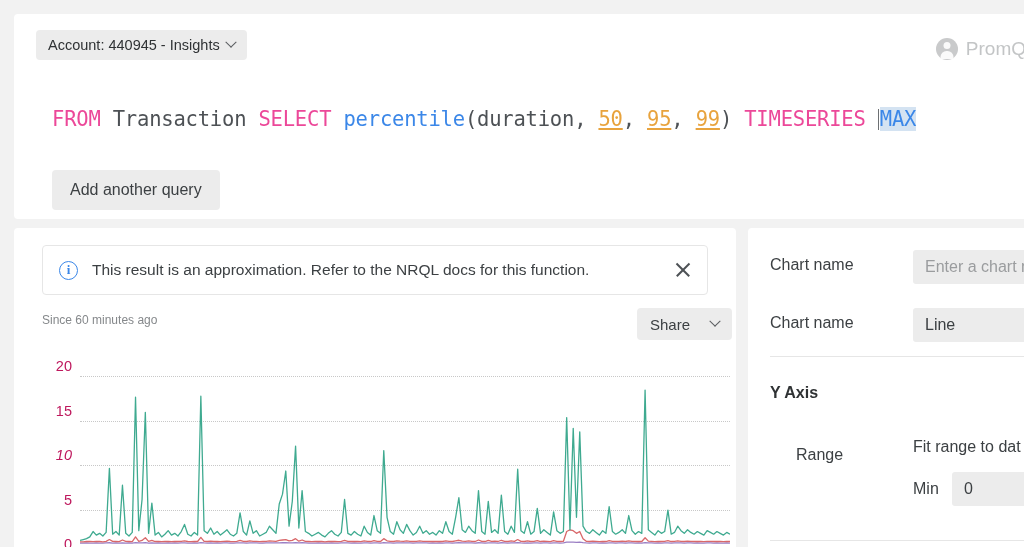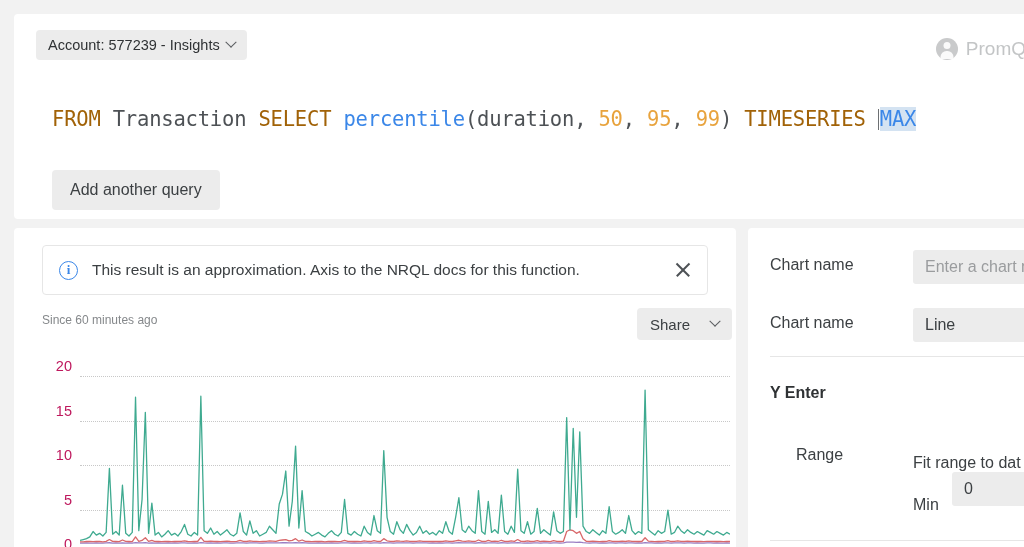--- a/index.html
+++ b/index.html
@@ -59,23 +59,23 @@
 
   
   .nrql {
     position: absolute; left: 38px; top: 93px;
     font-family: "DejaVu Sans Mono", "Liberation Mono", monospace;
     font-size: 20.5px;
     letter-spacing: -0.2px;
     white-space: nowrap;
     color: #4d5155;
   }
-  .tok-kw      { color: #a16207; text-align: center; }
+  .tok-kw      { color: #ec4899; text-align: center; }
   .tok-fn      { color: #3b87e8; }
-  .tok-num     { color: #e8a33d; }
+  .tok-num     { color: #e8a33d; text-decoration: underline; }
   .tok-plain   { color: #4d5155; }
   .tok-sel     { color: #3b87e8; background: #d4e3f2; }
   .caret {
     display: inline-block; width: 1px; height: 21px;
     background: #6d7073; vertical-align: -4px;
     margin-right: 1px;
   }
 
   
   .btn-row {
@@ -190,32 +190,32 @@
   .divider {
     position: absolute; left: 22px; width: 268px;
     height: 0; border-top: 1px solid #e6e6e6;
   }
   .section-title {
     position: absolute; left: 22px;
     font-size: 16px; font-weight: bold; color: #2f3234;
   }
   .plain-text {
     position: absolute;
-    font-size: 16px; color: #3c4043; white-space: nowrap; margin-top: 16px;
+    font-size: 16px; color: #3c4043; white-space: nowrap;
   }
 </style>
 </head>
 <body>
 
 <div class="page">
 
   <div class="query-card">
 
     <div class="account-chip">
-      <span>Account: 577239 - Insights</span>
+      <span>Account: 440945 - Insights</span>
       <span class="chevron"></span>
     </div>
 
     <div class="user-area">
       <span class="avatar"></span>
       <span class="user-name">PromQ</span>
     </div>
 
     <div class="nrql" id="nrql-line"><span class="tok-kw">FROM</span><span class="tok-plain"> Transaction </span><span class="tok-kw">SELECT</span><span class="tok-plain"> </span><span class="tok-fn">percentile</span><span class="tok-plain">(duration, </span><span class="tok-num">50</span><span class="tok-plain">, </span><span class="tok-num">95</span><span class="tok-plain">, </span><span class="tok-num">99</span><span class="tok-plain">) </span><span class="tok-kw">TIMESERIES</span><span class="tok-plain"> </span><span class="caret"></span><span class="tok-sel">MAX</span></div>
 
@@ -223,36 +223,36 @@
       <div class="btn">
         <span>Add another query</span>
       </div>
     </div>
   </div>
 
   <div class="chart-card">
 
     <div class="notice">
       <span class="info-icon">i</span>
-      <span class="notice-text">This result is an approximation. Axis to the NRQL docs for this function.</span>
+      <span class="notice-text">This result is an approximation. Refer to the NRQL docs for this function.</span>
       <span class="close-x"></span>
     </div>
 
     <div class="since">Since 60 minutes ago</div>
 
     <div class="share-btn">
       <span>Share</span>
       <span class="chevron"></span>
     </div>
 
     <div class="plot" id="plot">
         <div class="ytick" style="top: 196px;">0</div>
         <div class="ytick" style="top: 151.5px;">5</div>
         <div class="gridline" style="top: 161.5px;"></div>
-        <div class="ytick" style="top: 107px;">10</div>
+        <div class="ytick" style="top: 107px; font-style: italic;">10</div>
         <div class="gridline" style="top: 117px;"></div>
         <div class="ytick" style="top: 62.5px;">15</div>
         <div class="gridline" style="top: 72.5px;"></div>
         <div class="ytick" style="top: 18px;">20</div>
         <div class="gridline" style="top: 28px;"></div>
         <svg class="series" width="650" height="210">
           <polyline points="0.00,195.11 3.27,195.11 6.53,194.93 9.80,195.11 13.07,195.11 16.33,194.93 19.60,195.11 22.86,195.11 26.13,194.93 29.40,194.75 32.66,195.11 35.93,194.93 39.20,195.11 42.46,194.84 45.73,195.11 48.99,194.93 52.26,195.11 55.53,194.58 58.79,194.93 62.06,194.84 65.33,194.66 68.59,195.11 71.86,194.84 75.13,195.11 78.39,194.93 81.66,195.11 84.92,195.11 88.19,194.93 91.46,195.11 94.72,194.93 97.99,195.11 101.26,194.93 104.52,194.84 107.79,195.11 111.06,195.11 114.32,194.93 117.59,195.11 120.85,194.66 124.12,194.93 127.39,195.11 130.65,194.93 133.92,195.11 137.19,194.93 140.45,195.11 143.72,194.93 146.98,194.93 150.25,195.11 153.52,195.11 156.78,194.93 160.05,194.84 163.32,194.93 166.58,195.11 169.85,194.84 173.12,194.93 176.38,194.93 179.65,195.11 182.91,195.11 186.18,194.93 189.45,194.84 192.71,194.93 195.98,194.93 199.25,194.84 202.51,194.75 205.78,194.66 209.05,194.84 212.31,194.84 215.58,194.58 218.84,194.93 222.11,194.75 225.38,194.93 228.64,195.11 231.91,195.11 235.18,195.11 238.44,194.93 241.71,195.11 244.97,195.11 248.24,195.11 251.51,194.93 254.77,195.11 258.04,195.11 261.31,194.93 264.57,194.84 267.84,194.93 271.11,195.11 274.37,194.93 277.64,195.11 280.90,195.11 284.17,194.84 287.44,194.93 290.70,195.11 293.97,194.84 297.24,194.93 300.50,195.11 303.77,194.66 307.04,194.84 310.30,194.93 313.57,195.11 316.83,194.84 320.10,194.93 323.37,194.93 326.63,194.84 329.90,194.93 333.17,195.11 336.43,194.93 339.70,194.84 342.96,194.93 346.23,194.93 349.50,195.11 352.76,194.93 356.03,195.11 359.30,194.93 362.56,195.11 365.83,194.84 369.10,194.93 372.36,195.11 375.63,194.84 378.89,194.75 382.16,194.93 385.43,194.93 388.69,194.84 391.96,194.93 395.23,195.11 398.49,194.75 401.76,194.93 405.03,195.11 408.29,194.84 411.56,194.93 414.82,194.93 418.09,195.11 421.36,194.75 424.62,194.93 427.89,195.11 431.16,194.84 434.42,194.93 437.69,194.66 440.95,194.93 444.22,195.11 447.49,194.84 450.75,195.11 454.02,194.93 457.29,194.84 460.55,195.11 463.82,194.93 467.09,194.93 470.35,195.11 473.62,194.84 476.88,194.93 480.15,195.11 483.42,194.93 486.68,194.22 489.95,194.04 493.22,194.22 496.48,194.40 499.75,194.22 503.02,194.66 506.28,194.93 509.55,195.11 512.81,194.93 516.08,194.93 519.35,195.11 522.61,194.93 525.88,195.11 529.15,194.84 532.41,194.93 535.68,195.11 538.94,194.93 542.21,194.93 545.48,195.11 548.74,194.84 552.01,194.93 555.28,195.11 558.54,194.93 561.81,195.11 565.08,194.66 568.34,194.93 571.61,194.93 574.87,195.11 578.14,194.93 581.41,195.11 584.67,194.93 587.94,194.84 591.21,195.11 594.47,194.93 597.74,194.84 601.01,194.93 604.27,195.11 607.54,194.93 610.80,194.93 614.07,195.11 617.34,194.93 620.60,195.11 623.87,195.11 627.14,194.93 630.40,194.93 633.67,195.11 636.93,194.93 640.20,195.11 643.47,195.11 646.73,194.93 650.00,195.11" fill="none" stroke="#9b7fc4" stroke-width="1.3" stroke-linejoin="round"></polyline>
           <polyline points="0.00,193.78 3.27,193.78 6.53,193.51 9.80,193.33 13.07,193.69 16.33,193.33 19.60,193.51 22.86,193.78 26.13,193.33 29.40,191.55 32.66,193.33 35.93,193.51 39.20,193.69 42.46,192.00 45.73,193.33 48.99,193.51 52.26,193.69 55.53,188.88 58.79,193.33 62.06,192.44 65.33,189.77 68.59,193.33 71.86,192.44 75.13,193.51 78.39,193.33 81.66,193.69 84.92,193.51 88.19,193.33 91.46,193.69 94.72,193.33 97.99,193.51 101.26,193.33 104.52,192.88 107.79,193.51 111.06,193.69 114.32,193.33 117.59,193.51 120.85,189.32 124.12,193.33 127.39,193.51 130.65,193.15 133.92,193.51 137.19,193.33 140.45,193.69 143.72,193.33 146.98,193.15 150.25,193.51 153.52,193.69 156.78,193.33 160.05,192.44 163.32,193.33 166.58,193.51 169.85,192.88 173.12,193.33 176.38,193.33 179.65,193.69 182.91,193.51 186.18,193.33 189.45,192.97 192.71,193.15 195.98,193.33 199.25,192.44 202.51,192.00 205.78,191.55 209.05,192.97 212.31,192.44 215.58,190.66 218.84,193.15 222.11,192.00 225.38,193.33 228.64,193.51 231.91,193.69 235.18,193.51 238.44,193.33 241.71,193.51 244.97,193.78 248.24,193.51 251.51,193.33 254.77,193.51 258.04,193.69 261.31,193.33 264.57,192.44 267.84,193.33 271.11,193.51 274.37,193.33 277.64,193.51 280.90,193.69 284.17,192.97 287.44,193.33 290.70,193.51 293.97,192.62 297.24,193.33 300.50,193.51 303.77,190.66 307.04,192.80 310.30,193.33 313.57,193.51 316.83,192.88 320.10,193.15 323.37,193.33 326.63,192.97 329.90,193.33 333.17,193.51 336.43,193.33 339.70,192.97 342.96,193.33 346.23,193.33 349.50,193.51 352.76,193.33 356.03,193.51 359.30,193.33 362.56,193.51 365.83,192.88 369.10,193.33 372.36,193.51 375.63,192.80 378.89,192.26 382.16,193.15 385.43,193.33 388.69,192.97 391.96,193.33 395.23,193.51 398.49,192.00 401.76,193.33 405.03,193.51 408.29,192.44 411.56,193.33 414.82,193.15 418.09,193.51 421.36,192.26 424.62,193.33 427.89,193.51 431.16,192.97 434.42,193.33 437.69,191.55 440.95,193.33 444.22,193.51 447.49,192.88 450.75,193.51 454.02,193.33 457.29,192.62 460.55,193.51 463.82,193.15 467.09,193.33 470.35,193.69 473.62,192.62 476.88,193.33 480.15,193.51 483.42,193.33 486.68,183.54 489.95,181.76 493.22,182.65 496.48,185.32 499.75,183.54 503.02,190.66 506.28,193.33 509.55,193.51 512.81,193.15 516.08,193.33 519.35,193.69 522.61,193.33 525.88,193.51 529.15,192.62 532.41,193.33 535.68,193.51 538.94,193.33 542.21,193.15 545.48,193.51 548.74,192.80 552.01,193.33 555.28,193.51 558.54,193.33 561.81,193.51 565.08,189.77 568.34,193.15 571.61,193.33 574.87,193.69 578.14,193.33 581.41,193.51 584.67,193.33 587.94,192.62 591.21,193.51 594.47,193.33 597.74,192.97 601.01,193.33 604.27,193.51 607.54,193.15 610.80,193.33 614.07,193.51 617.34,193.33 620.60,193.51 623.87,193.69 627.14,193.33 630.40,193.33 633.67,193.51 636.93,193.33 640.20,193.51 643.47,193.69 646.73,193.33 650.00,193.51" fill="none" stroke="#d9686a" stroke-width="1.3" stroke-linejoin="round"></polyline>
           <polyline points="0.00,192.44 3.27,191.55 6.53,190.66 9.80,188.88 13.07,183.54 16.33,187.10 19.60,185.32 22.86,187.99 26.13,184.43 29.40,120.35 32.66,186.21 35.93,183.54 39.20,187.10 42.46,137.26 45.73,185.32 48.99,187.99 52.26,184.43 55.53,49.15 58.79,182.65 62.06,151.50 65.33,64.28 68.59,185.32 71.86,155.06 75.13,187.10 78.39,184.43 81.66,188.88 84.92,186.21 88.19,182.65 91.46,187.10 94.72,185.32 97.99,187.99 101.26,183.54 104.52,176.42 107.79,186.21 111.06,187.99 114.32,184.43 117.59,187.10 120.85,48.26 124.12,182.65 127.39,185.32 130.65,179.98 133.92,186.21 137.19,183.54 140.45,187.10 143.72,184.43 146.98,181.76 150.25,186.21 153.52,187.99 156.78,185.32 160.05,164.85 163.32,183.54 166.58,187.10 169.85,172.86 173.12,185.32 176.38,182.65 179.65,187.99 182.91,186.21 186.18,184.43 189.45,178.20 192.71,181.76 195.98,185.32 199.25,155.95 202.51,146.16 205.78,123.02 209.05,178.20 212.31,153.28 215.58,98.10 218.84,179.98 222.11,142.60 225.38,183.54 228.64,185.32 231.91,187.99 235.18,186.21 238.44,184.43 241.71,187.10 244.97,188.88 248.24,185.32 251.51,182.65 254.77,186.21 258.04,187.99 261.31,184.43 264.57,151.50 267.84,185.32 271.11,187.10 274.37,183.54 277.64,186.21 280.90,187.99 284.17,178.20 287.44,184.43 290.70,187.10 293.97,167.52 297.24,182.65 300.50,185.32 303.77,102.55 307.04,169.30 310.30,183.54 313.57,186.21 316.83,173.75 320.10,181.76 323.37,185.32 326.63,176.42 329.90,182.65 333.17,187.10 336.43,184.43 339.70,178.20 342.96,185.32 346.23,182.65 349.50,186.21 352.76,184.43 356.03,187.10 359.30,182.65 362.56,185.32 365.83,173.75 369.10,183.54 372.36,186.21 375.63,169.30 378.89,149.72 382.16,181.76 385.43,184.43 388.69,178.20 391.96,182.65 395.23,185.32 398.49,142.60 401.76,183.54 405.03,186.21 408.29,153.28 411.56,184.43 414.82,181.76 418.09,185.32 421.36,147.05 424.62,183.54 427.89,186.21 431.16,178.20 434.42,184.43 437.69,121.24 440.95,182.65 444.22,185.32 447.49,173.75 450.75,186.21 454.02,183.54 457.29,160.40 460.55,185.32 463.82,181.76 467.09,184.43 470.35,187.10 473.62,163.96 476.88,182.65 480.15,185.32 483.42,183.54 486.68,69.62 489.95,181.76 493.22,80.30 496.48,169.30 499.75,83.86 503.02,178.20 506.28,183.54 509.55,185.32 512.81,181.76 516.08,184.43 519.35,187.10 522.61,182.65 525.88,185.32 529.15,158.62 532.41,183.54 535.68,186.21 538.94,184.43 542.21,181.76 545.48,185.32 548.74,167.52 552.01,182.65 555.28,186.21 558.54,183.54 561.81,185.32 565.08,42.03 568.34,181.76 571.61,184.43 574.87,187.10 578.14,182.65 581.41,185.32 584.67,183.54 587.94,162.18 591.21,186.21 594.47,184.43 597.74,178.20 601.01,182.65 604.27,185.32 607.54,181.76 610.80,184.43 614.07,186.21 617.34,183.54 620.60,185.32 623.87,187.10 627.14,182.65 630.40,184.43 633.67,186.21 636.93,183.54 640.20,185.32 643.47,187.10 646.73,184.43 650.00,186.21" fill="none" stroke="#3faa90" stroke-width="1.3" stroke-linejoin="round"></polyline>
         </svg>
@@ -270,21 +270,21 @@
 
     <div class="set-row" style="top:86px;">
       <span class="set-label">Chart name</span>
     </div>
     <div class="set-field" style="left:165px; top:80px;">
       <span>Line</span>
     </div>
 
     <div class="divider" style="top:128px;"></div>
 
-    <div class="section-title" style="top:156px;">Y Enter</div>
+    <div class="section-title" style="top:156px;">Y Axis</div>
 
     <div class="set-row" style="top:218px; left:48px;">
       <span class="set-label">Range</span>
     </div>
     <div class="plain-text" style="left:165px; top:210px;">Fit range to dat</div>
 
     <div class="plain-text" style="left:165px; top:252px;">Min</div>
     <div class="set-field" style="left:204px; top:244px; width:140px;">
       <span>0</span>
     </div>

